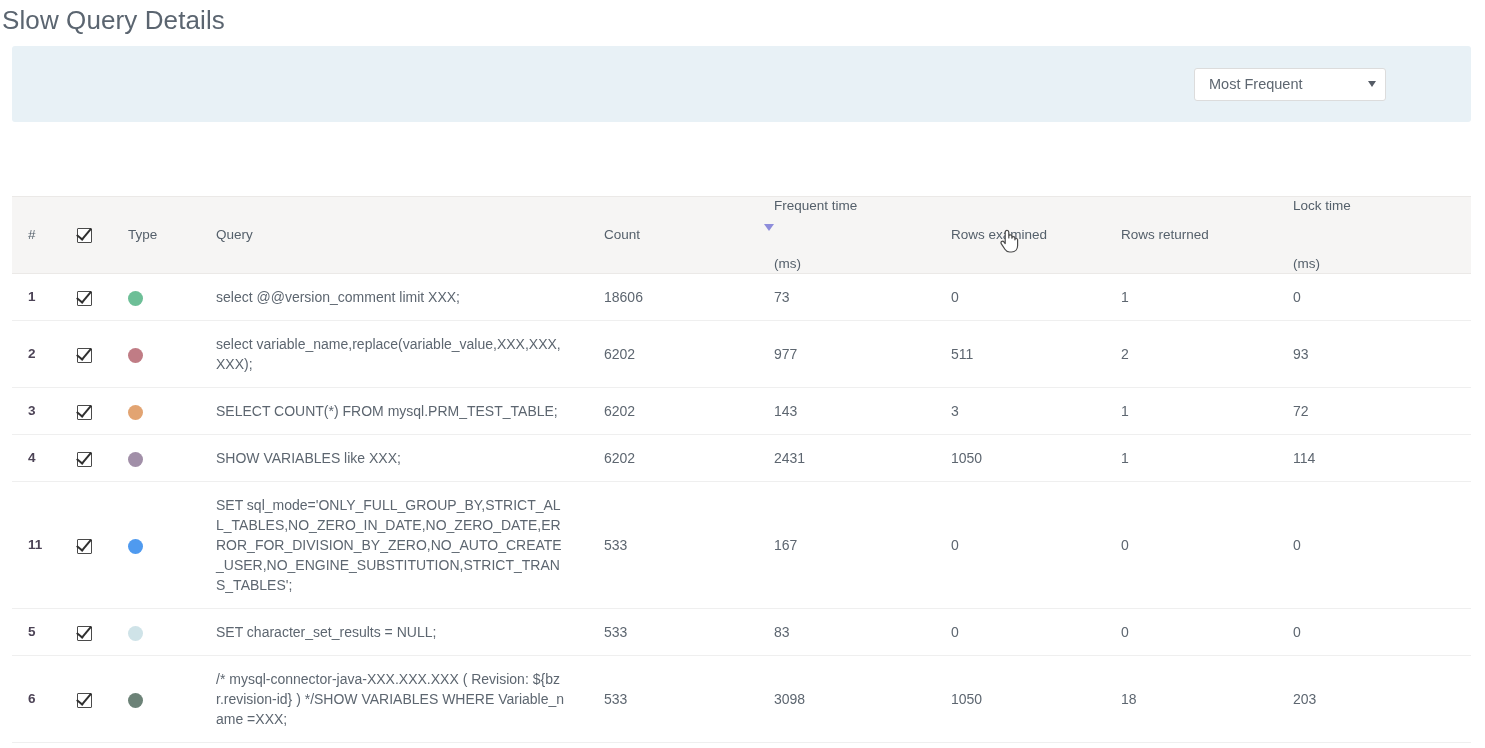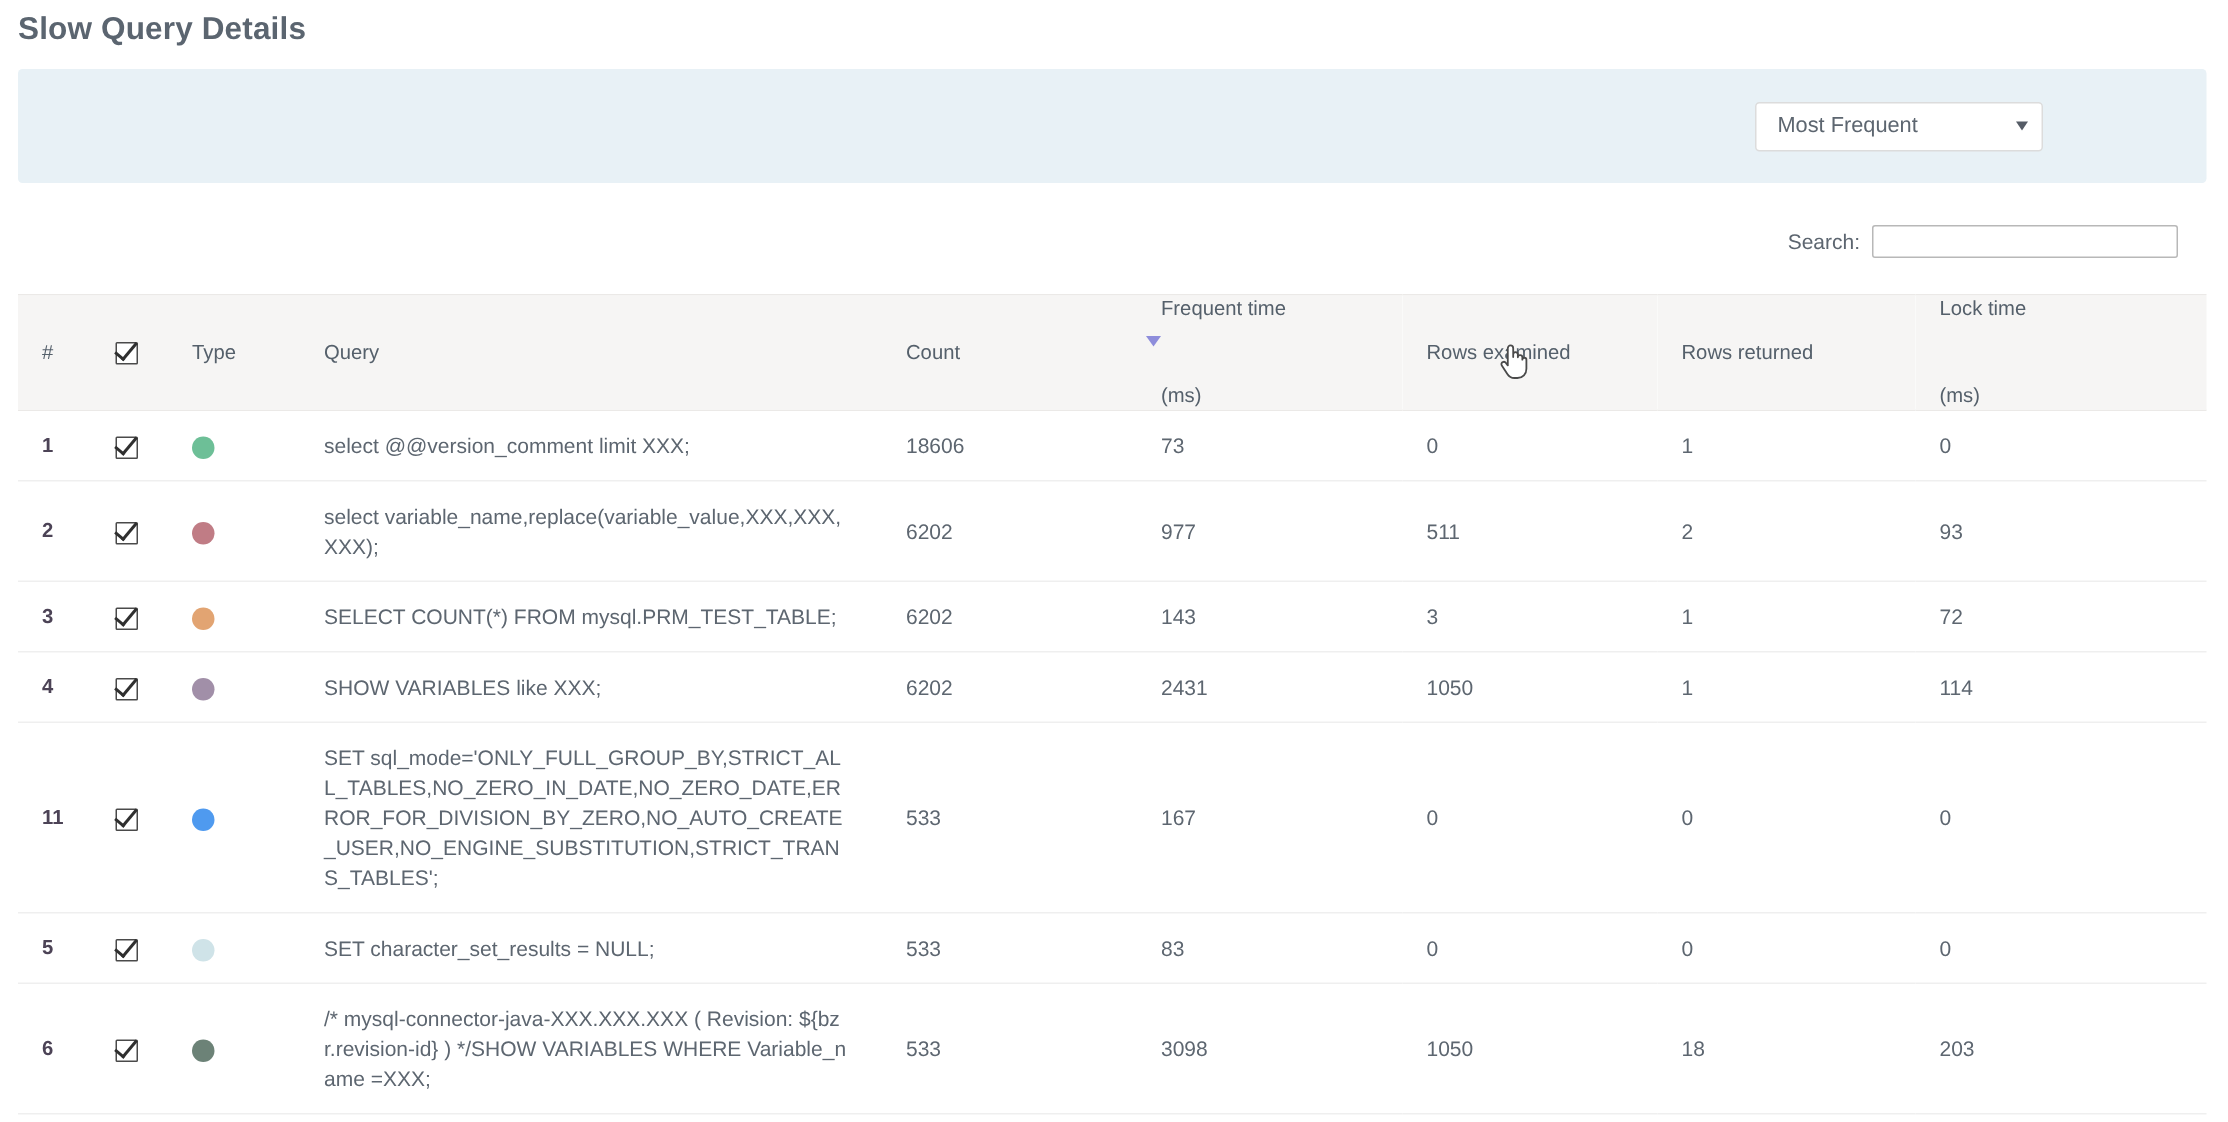--- a/index.html
+++ b/index.html
@@ -15,24 +15,24 @@
   .page {
     position: relative;
     width: 1485px;
     height: 748px;
     background: #ffffff;
   }
 
   
   .page-title {
     position: absolute;
-    left: 12px;
+    left: 2px;
     top: 6px;
-    font-size: 21px;
-    font-weight: 700;
+    font-size: 26px;
+    font-weight: 400;
     color: #5b6570;
     letter-spacing: 0.1px;
     line-height: 28px;
   }
 
   
   .info-banner {
     position: absolute;
     left: 12px;
     top: 46px;
@@ -64,20 +64,21 @@
     box-sizing: border-box;
     background: #ffffff;
     border: 1px solid #dcdcdc;
     border-radius: 3px;
     font-family: "Liberation Sans", sans-serif;
     font-size: 14.5px;
     color: #5d6670;
     padding: 0 22px 0 14px;
     line-height: 31px;
     position: relative;
+    margin-left: 24px;
   }
   .select-caret {
     position: absolute;
     right: 9px;
     top: 12px;
     width: 0; height: 0;
     border-left: 4.5px solid transparent;
     border-right: 4.5px solid transparent;
     border-top: 6px solid #555c66;
   }
@@ -237,24 +238,20 @@
 
   <div class="info-banner">
     <div class="sort-select-wrap">
       <div class="sort-select">
         <span>Most Frequent</span>
         <span class="select-caret"></span>
       </div>
     </div>
   </div>
 
-  <div class="search-row">
-    <span class="search-label">Search:</span>
-    <input class="search-input" type="text" placeholder="" style="">
-  </div>
 
   <div class="table-wrap">
     <table class="q">
       <colgroup>
         <col class="col-idx">
           <col class="col-chk">
           <col class="col-type">
           <col class="col-query">
         <col class="col-count">
           <col class="col-exec">

